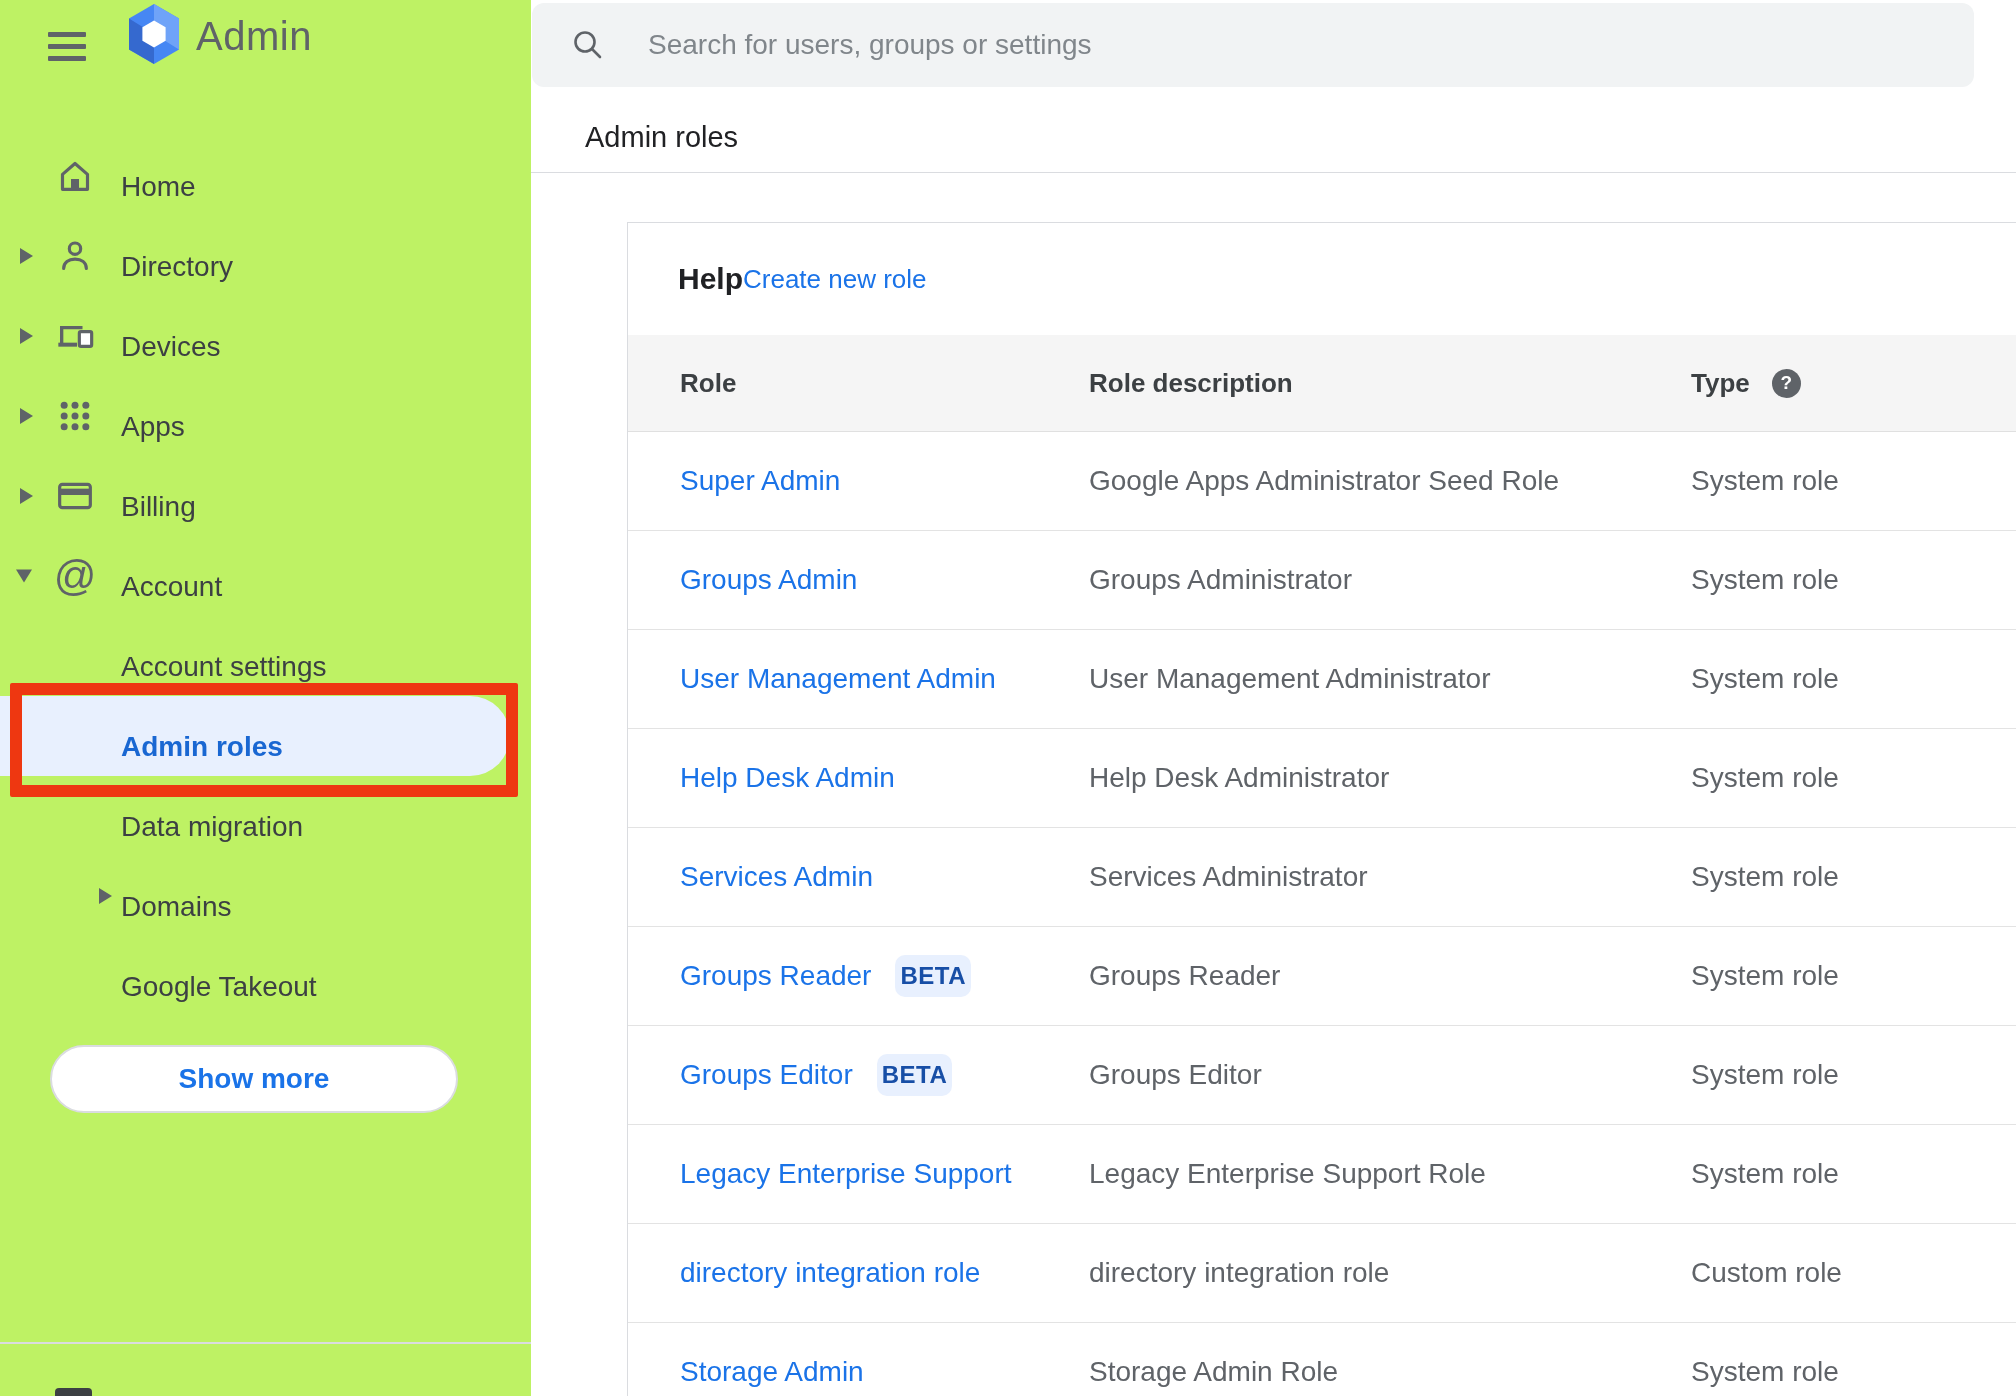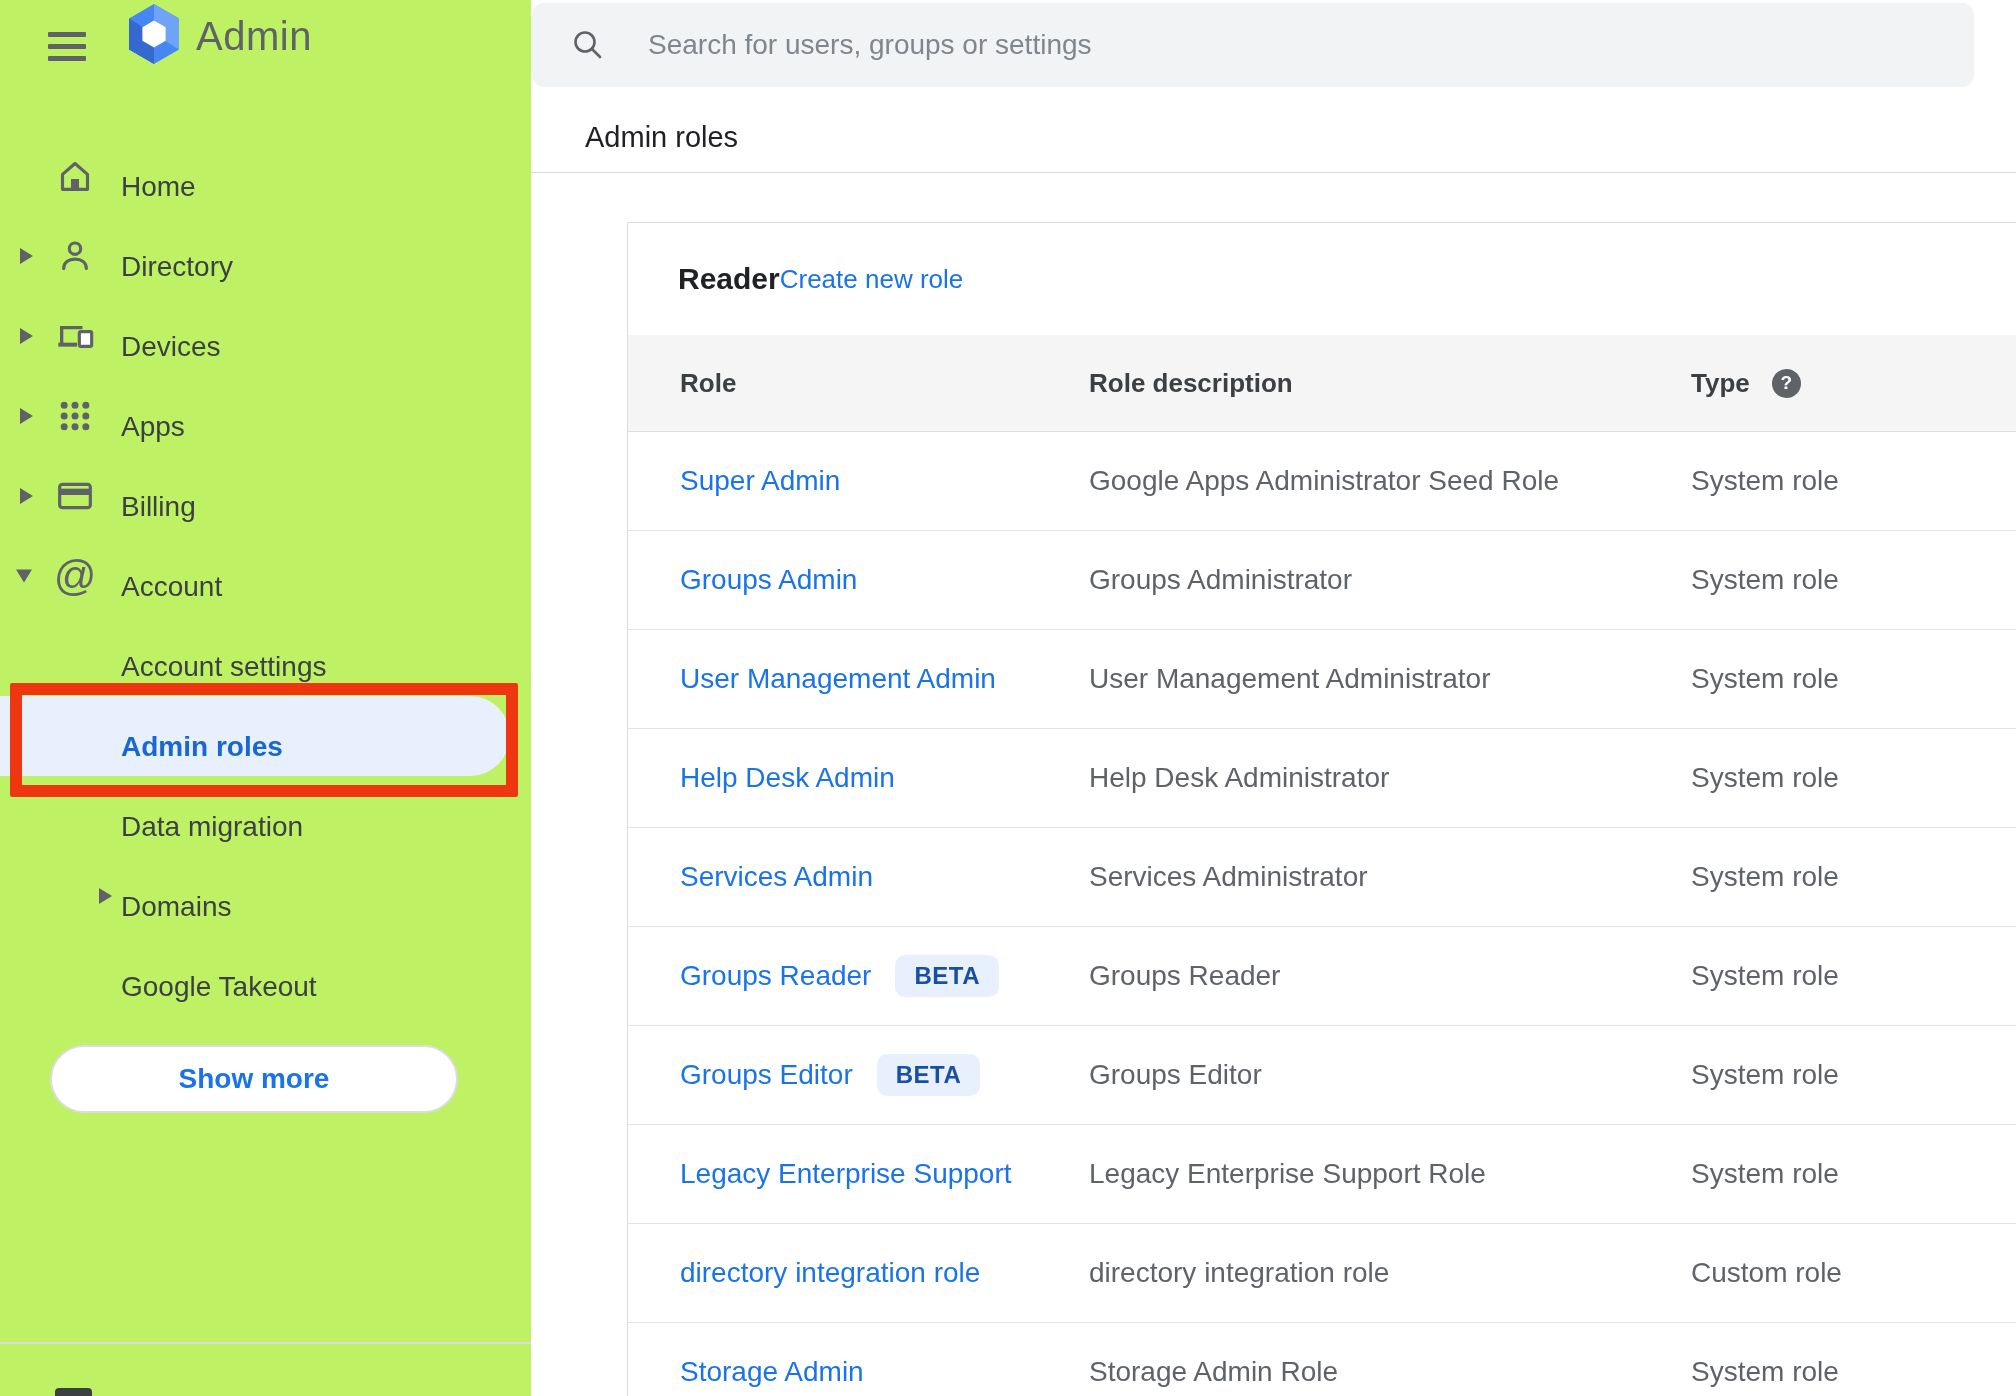--- a/index.html
+++ b/index.html
@@ -41,21 +41,21 @@
   .card-header{height:112px;display:flex;align-items:center;padding-left:50px;}
   .card-title{font-size:30px;font-weight:700;color:#202124;}
   .create-link{font-size:26px;color:#1a73e8;text-decoration:none;cursor:pointer;}
   .thead{height:96px;background:#f5f5f5;border-bottom:1px solid #e0e0e0;display:flex;align-items:center;padding-left:52px;font-size:26px;font-weight:600;color:#3c4043;}
   .col-role{width:367px;flex:0 0 auto;display:flex;align-items:center;}
   .col-desc{width:602px;flex:0 0 auto;margin-left:42px;}
   .col-type{flex:1;display:flex;align-items:center;}
   .help-icon{margin-left:22px;width:29px;height:29px;border-radius:50%;background:#5f6368;color:#fff;font-size:19px;font-weight:700;display:flex;align-items:center;justify-content:center;cursor:pointer;}
   .trow{height:98px;display:flex;align-items:center;padding-left:52px;border-bottom:1px solid #e3e3e3;font-size:28px;}
   .role-link{color:#1a73e8;cursor:pointer;text-decoration:none;white-space:nowrap;}
-  .beta-badge{margin-left:24px;background:#e8f0fe;color:#174ea6;font-size:24px;font-weight:700;padding:7px 19px;border-radius:10px;letter-spacing:.5px;}
+  .beta-badge{margin-left:24px;background:#e8f0fe;color:#174ea6;font-size:24px;font-weight:700;padding:7px 5px;border-radius:10px;letter-spacing:.5px;}
   .cell-desc{color:#5f6368;}
   .cell-type{color:#5f6368;}
 </style>
 </head>
 <body>
 
 <aside class="sidebar">
   <button class="hamburger" aria-label="menu">
     <i></i>
       <i></i>
@@ -175,21 +175,21 @@
     </svg>
   </span>
   <input class="search-input" type="text" placeholder="Search for users, groups or settings" style="">
 </div>
 
 <div class="breadcrumb">Admin roles</div>
 <div class="top-divider"></div>
 
 <section class="card">
   <header class="card-header">
-    <span class="card-title">Reader</span>
+    <span class="card-title">Help</span>
     <a class="create-link">Create new role</a>
   </header>
 
   <div class="thead">
     <span class="col-role">Role</span>
     <span class="col-desc">Role description</span>
     <span class="col-type">
       <span>Type</span>
       <span class="help-icon">?</span>
     </span>

